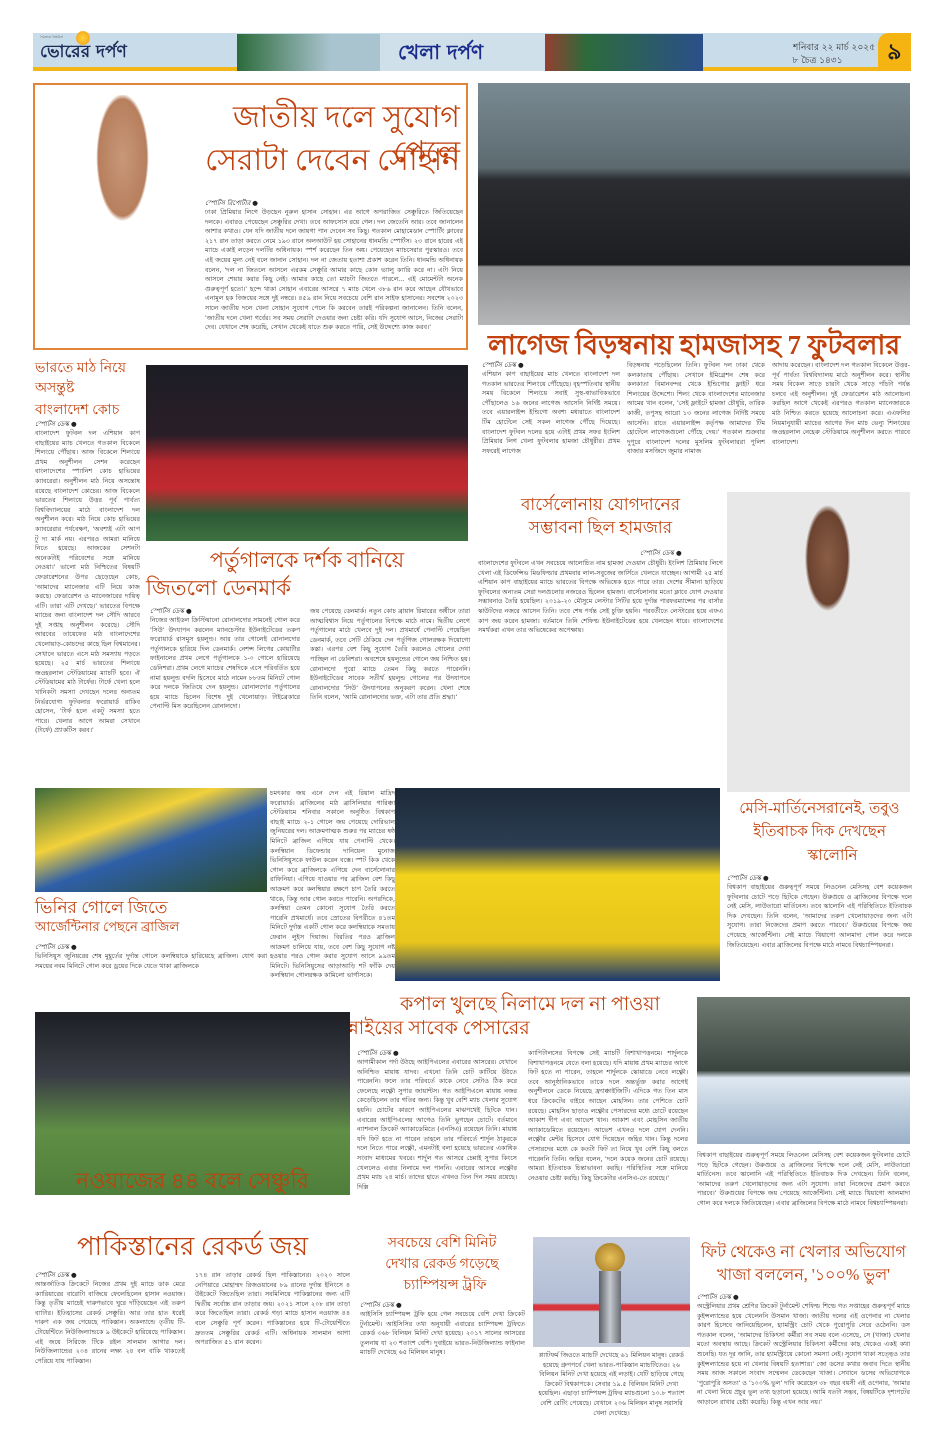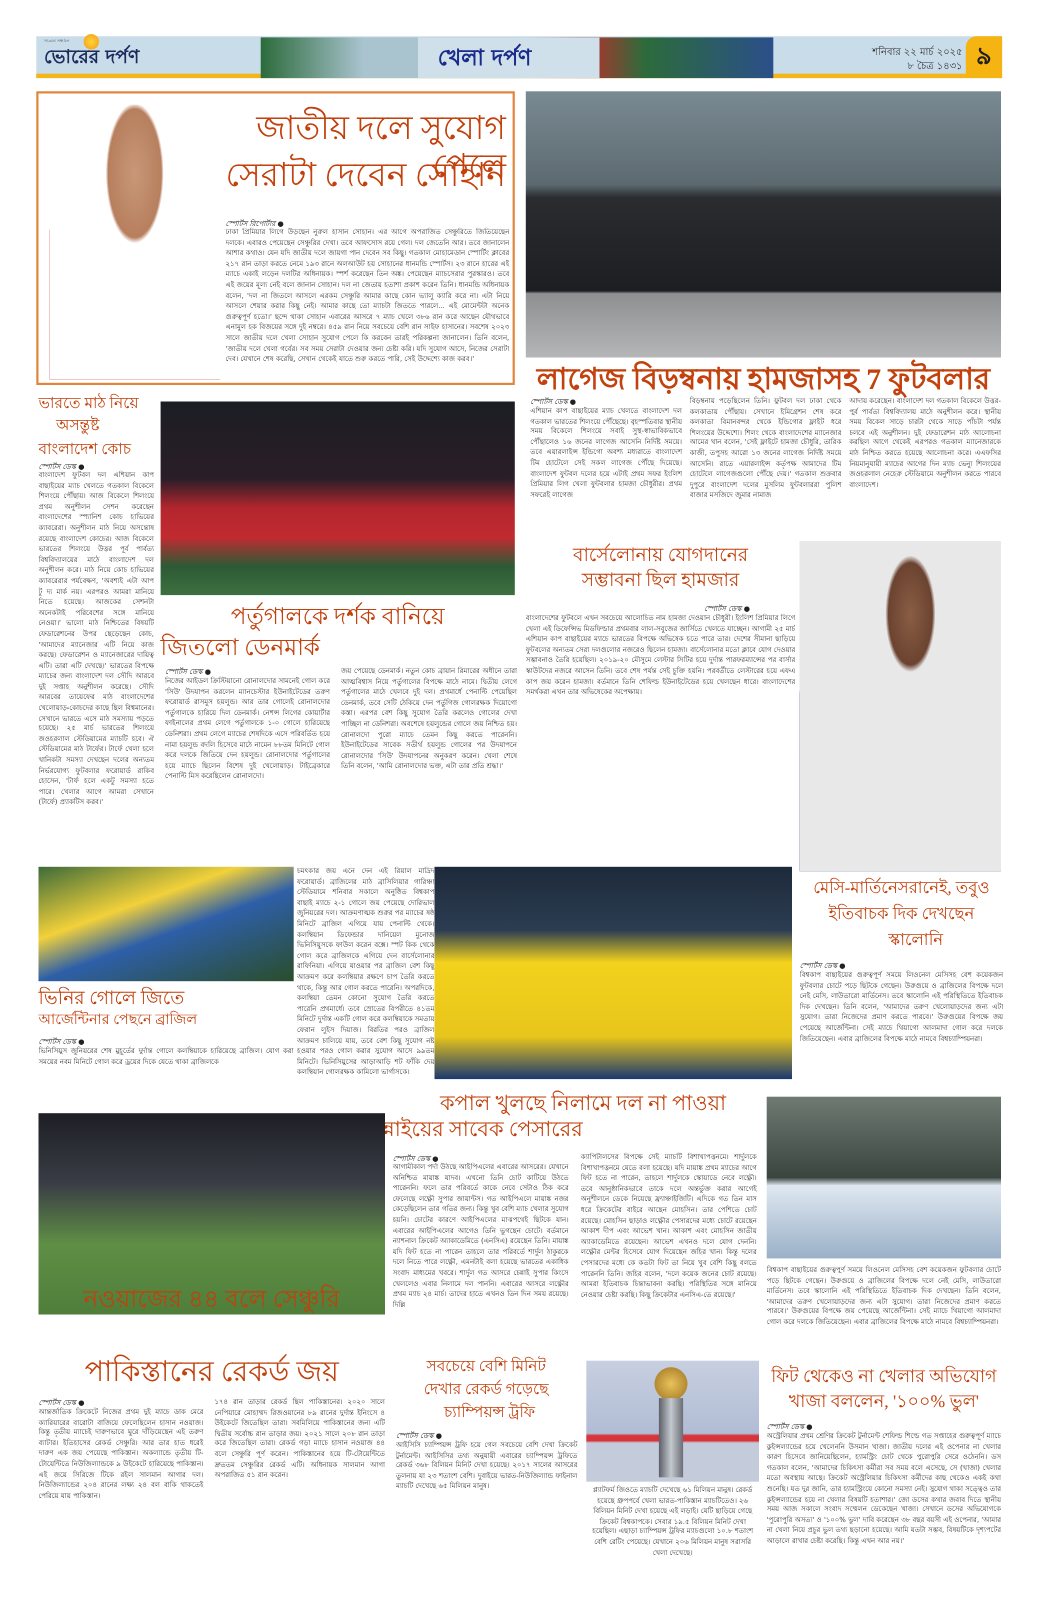--- a/index.html
+++ b/index.html
@@ -8,21 +8,21 @@
   .abs { position: absolute; }
   
   .masthead { left: 33px; top: 33px; width: 878px; height: 38px; background: #c9dcea; border-bottom: 4px solid #f2b619; }
   .logo { left: 40px; top: 38px; font: bold 17px "DejaVu Serif", serif; color: #1b2c5a; }
   .logo-sub { left: 40px; top: 34px; font-size: 4px; color:#555; }
   .logo-sun { left: 76px; top: 31px; width: 14px; height: 14px; border-radius: 50%; background: radial-gradient(#ffd43b, #f39a12); }
   .banner { left: 237px; top: 34px; width: 466px; height: 37px; background: linear-gradient(90deg,#2c6b3b 0,#a9c3cf 20%,#a9c3cf 50%,#bcd0dc 52%,#c62a2a 62%,#2c6b3b 75%,#2b4f8a 100%); }
   .banner-center { left: 380px; top: 34px; width: 165px; height: 37px; background: #cfe0ea; }
   .banner-title { left: 398px; top: 37px; font: bold 20px "DejaVu Sans", sans-serif; color: #1a2b8c; }
   .date1 { left: 760px; top: 40px; font-size: 9px; color:#333; text-align: right; width: 115px; }
-  .date2 { left: 760px; top: 53px; font-size: 9px; color:#333; text-align: right; width: 115px; }
+  .date2 { left: 760px; top: 53px; font-size: 9px; color:#333; text-align: center; width: 115px; }
   .pageno { left: 878px; top: 33px; width: 33px; height: 38px; background: #f5b411; border-radius: 10px 0 0 0; font: bold 22px "DejaVu Sans", sans-serif; color:#222; text-align:center; line-height: 38px; }
   
   .photo { overflow: hidden; }
   .headline { font-family: Liberation Serif, serif; color: #c2410c; line-height: 1.15; }
   .byline { font-size: 6.5px; font-style: italic; color:#222; }
   .body { font-size: 6.3px; line-height: 9.6px; color:#333; text-align: justify; overflow: hidden; }
   .boxed { border: 2px solid #e0853a; }
 </style>
 </head>
 <body>
@@ -46,21 +46,21 @@
 <div class="abs body" style="left:205px;top:207px;width:258px;height:140px;">ঢাকা প্রিমিয়ার লিগে উড়ছেন নুরুল হাসান সোহান। এর আগে অপরাজিত সেঞ্চুরিতে জিতিয়েছেন দলকে। এবারও পেয়েছেন সেঞ্চুরির দেখা। তবে আফসোস রয়ে গেল। দল জেতেনি আর। তবে জানালেন আশার কথাও। যেন যদি জাতীয় দলে জায়গা পান দেবেন সব কিছু। গতকাল মোহামেডান স্পোর্টিং ক্লাবের ২১৭ রান তাড়া করতে নেমে ১৯৩ রানে অলআউট হয় সোহানের ধানমন্ডি স্পোর্টস। ২৩ রানে হারের এই ম্যাচে একাই লড়েন দলটির অধিনায়ক। স্পর্শ করেছেন তিন অঙ্ক। পেয়েছেন ম্যাচসেরার পুরস্কারও। তবে এই জয়ের মূল্য নেই বলে জানান সোহান। দল না জেতায় হতাশা প্রকাশ করেন তিনি। ধানমন্ডি অধিনায়ক বলেন, 'দল না জিতলে আসলে এরকম সেঞ্চুরি আমার কাছে কোন ভ্যালু ক্যারি করে না। এটা নিয়ে আসলে শেয়ার করার কিছু নেই। আমার কাছে তো ম্যাচটা জিততে পারলে... এই মোমেন্টটা অনেক গুরুত্বপূর্ণ হতো।' ছন্দে থাকা সোহান এবারের আসরে ৭ ম্যাচ খেলে ৩৮৬ রান করে আছেন যৌথভাবে এনামুল হক বিজয়ের সঙ্গে দুই নম্বরে। ৪৫৯ রান নিয়ে সবচেয়ে বেশি রান সাইফ হাসানের। সবশেষ ২০২৩ সালে জাতীয় দলে খেলা সোহান সুযোগ পেলে কি করবেন তারই পরিকল্পনা জানালেন। তিনি বলেন, 'জাতীয় দলে খেলা গর্বের। সব সময় সেরাটা দেওয়ার জন্য চেষ্টা করি। যদি সুযোগ আসে, নিজের সেরাটা দেব। যেখানে শেষ করেছি, সেখান থেকেই যাতে শুরু করতে পারি, সেই উদ্দেশ্যে কাজ করব।'</div>
 
 <div class="abs photo" style="left:478px;top:83px;width:432px;height:242px;background:linear-gradient(180deg,#7a8a92 0,#5c6a70 35%,#2a2c30 40%,#1d1e22 75%,#8d8f91 76%,#b5b6b8 100%);"></div>
 <div class="abs headline" style="left:478px;top:330px;width:432px;text-align:center;font-size:27px;font-weight:bold;">লাগেজ বিড়ম্বনায় হামজাসহ 7 ফুটবলার</div>
 <div class="abs byline" style="left:482px;top:360px;">স্পোর্টস ডেস্ক ●</div>
 <div class="abs body" style="left:482px;top:369px;width:138px;height:116px;">এশিয়ান কাপ বাছাইয়ের ম্যাচ খেলতে বাংলাদেশ দল গতকাল ভারতের শিলংয়ে পৌঁছেছে। বৃহস্পতিবার স্থানীয় সময় বিকেলে শিলংয়ে সবাই সুস্থ-স্বাভাবিকভাবে পৌঁছালেও ১৬ জনের লাগেজ আসেনি নির্দিষ্ট সময়ে। তবে এয়ারলাইন্স ইন্ডিগো অবশ্য মধ্যরাতে বাংলাদেশ টিম হোটেলে সেই সকল লাগেজ পৌঁছে দিয়েছে। বাংলাদেশ ফুটবল দলের হয়ে এটাই প্রথম সফর ইংলিশ প্রিমিয়ার লিগ খেলা ফুটবলার হামজা চৌধুরীর। প্রথম সফরেই লাগেজ</div>
 <div class="abs body" style="left:627px;top:360px;width:138px;height:125px;">বিড়ম্বনায় পড়েছিলেন তিনি। ফুটবল দল ঢাকা থেকে কলকাতায় পৌঁছায়। সেখানে ইমিগ্রেশন শেষ করে কলকাতা বিমানবন্দর থেকে ইন্ডিগোর ফ্লাইট ধরে শিলংয়ের উদ্দেশ্যে। শিলং থেকে বাংলাদেশের ম্যানেজার আমের খান বলেন, 'সেই ফ্লাইটে হামজা চৌধুরি, তারিক কাজী, তপুসহ আরো ১৩ জনের লাগেজ নির্দিষ্ট সময়ে আসেনি। রাতে এয়ারলাইন্স কর্তৃপক্ষ আমাদের টিম হোটেলে লাগেজগুলো পৌঁছে দেয়।' গতকাল শুক্রবার দুপুরে বাংলাদেশ দলের মুসলিম ফুটবলাররা পুলিশ বাজার মসজিদে জুমার নামাজ</div>
 <div class="abs body" style="left:772px;top:360px;width:138px;height:125px;">আদায় করেছেন। বাংলাদেশ দল গতকাল বিকেলে উত্তর-পূর্ব পার্বত্য বিশ্ববিদ্যালয় মাঠে অনুশীলন করে। স্থানীয় সময় বিকেল সাড়ে চারটা থেকে সাড়ে পাঁচটা পর্যন্ত চলবে এই অনুশীলন। দুই ফেডারেশন মাঠ আলোচনা করছিল আগে থেকেই এরপরও গতকাল ম্যানেজারকে মাঠ নিশ্চিত করতে হয়েছে আলোচনা করে। এএফসির নিয়মানুযায়ী ম্যাচের আগের দিন ম্যাচ ভেন্যু শিলংয়ের জওহরলাল নেহেরু স্টেডিয়ামে অনুশীলন করতে পারবে বাংলাদেশ।</div>
 
 <div class="abs headline" style="left:35px;top:360px;width:110px;font-size:14px;">ভারতে মাঠ নিয়ে</div>
-<div class="abs headline" style="left:35px;top:380px;width:110px;font-size:14px;margin-left:16px;">অসন্তুষ্ট</div>
+<div class="abs headline" style="left:35px;top:380px;width:110px;font-size:14px;">অসন্তুষ্ট</div>
 <div class="abs headline" style="left:35px;top:402px;width:110px;font-size:14px;">বাংলাদেশ কোচ</div>
 <div class="abs byline" style="left:35px;top:419px;">স্পোর্টস ডেস্ক ●</div>
 <div class="abs body" style="left:35px;top:428px;width:105px;height:352px;">বাংলাদেশ ফুটবল দল এশিয়ান কাপ বাছাইয়ের ম্যাচ খেলতে গতকাল বিকেলে শিলংয়ে পৌঁছায়। আজ বিকেলে শিলংয়ে প্রথম অনুশীলন সেশন করেছেন বাংলাদেশের স্প্যানিশ কোচ হাভিয়ের ক্যাবরেরা। অনুশীলন মাঠ নিয়ে অসন্তোষ রয়েছে বাংলাদেশ কোচের। আজ বিকেলে ভারতের শিলংয়ে উত্তর পূর্ব পার্বত্য বিশ্ববিদ্যালয়ের মাঠে বাংলাদেশ দল অনুশীলন করে। মাঠ নিয়ে কোচ হাভিয়ের ক্যাবরেরার পর্যবেক্ষণ, 'অবশ্যই এটা আপ টু দ্য মার্ক নয়। এরপরও আমরা মানিয়ে নিতে হয়েছে। আজকের সেশনটা অনেকটাই পরিবেশের সঙ্গে মানিয়ে নেওয়া।' ভালো মাঠ নিশ্চিতের বিষয়টি ফেডারেশনের উপর ছেড়েছেন কোচ, 'আমাদের ম্যানেজার এটি নিয়ে কাজ করছে। ফেডারেশন ও ম্যানেজারের দায়িত্ব এটি। তারা এটি দেখছে।' ভারতের বিপক্ষে ম্যাচের জন্য বাংলাদেশ দল সৌদি আরবে দুই সপ্তাহ অনুশীলন করেছে। সৌদি আরবের তায়েফের মাঠ বাংলাদেশের খেলোয়াড়-কোচদের কাছে ছিল বিশ্বমানের। সেখানে ভারতে এসে মাঠ সমস্যায় পড়তে হয়েছে। ২৫ মার্চ ভারতের শিলংয়ে জওহরলাল স্টেডিয়ামের ম্যাচটি হবে। ঐ স্টেডিয়ামের মাঠ টার্ফের। টার্ফে খেলা হলে খানিকটা সমস্যা দেখছেন দলের অন্যতম নির্ভরযোগ্য ফুটবলার ফরোয়ার্ড রাকিব হোসেন, 'টার্ফ হলে একটু সমস্যা হতে পারে। খেলার আগে আমরা সেখানে (টার্ফে) প্র্যাকটিস করব।'</div>
 
 <div class="abs photo" style="left:146px;top:365px;width:322px;height:176px;background:linear-gradient(180deg,#1c1d24 0,#2a1e28 40%,#b3262d 55%,#c22a30 70%,#2d5a35 85%,#3d7040 100%);"></div>
 <div class="abs headline" style="left:146px;top:548px;width:322px;text-align:center;font-size:21px;">পর্তুগালকে দর্শক বানিয়ে</div>
 <div class="abs headline" style="left:146px;top:576px;width:322px;text-align:left;font-size:21px;">জিতলো ডেনমার্ক</div>
 <div class="abs byline" style="left:150px;top:606px;">স্পোর্টস ডেস্ক ●</div>
 <div class="abs body" style="left:150px;top:615px;width:150px;height:165px;">নিজের আইডল ক্রিস্টিয়ানো রোনালদোর সামনেই গোল করে 'সিউ' উদযাপন করলেন ম্যানচেস্টার ইউনাইটেডের তরুণ ফরোয়ার্ড রাসমুস হয়লুন্ড। আর তার গোলেই রোনালদোর পর্তুগালকে হারিয়ে দিল ডেনমার্ক। নেশন্স লিগের কোয়ার্টার ফাইনালের প্রথম লেগে পর্তুগালকে ১-০ গোলে হারিয়েছে ডেনিশরা। প্রথম লেগে ম্যাচের শেষদিকে এসে পরিবর্তিত হয়ে নামা হয়লুন্ড বদলি হিসেবে মাঠে নামেন ৮৮তম মিনিটে গোল করে দলকে জিতিয়ে দেন হয়লুন্ড। রোনালদোর পর্তুগালের হয়ে ম্যাচে ছিলেন বিশেষ দুই খেলোয়াড়। টাইব্রেকারে পেনাল্টি মিস করেছিলেন রোনালদো।</div>
 <div class="abs body" style="left:310px;top:606px;width:160px;height:174px;">জয় পেয়েছে ডেনমার্ক। নতুন কোচ ব্রায়ান রিমারের অধীনে তারা আত্মবিশ্বাস নিয়ে পর্তুগালের বিপক্ষে মাঠে নামে। দ্বিতীয় লেগে পর্তুগালের মাঠে খেলবে দুই দল। প্রথমার্ধে পেনাল্টি পেয়েছিল ডেনমার্ক, তবে সেটি ঠেকিয়ে দেন পর্তুগিজ গোলরক্ষক দিয়োগো কস্তা। এরপর বেশ কিছু সুযোগ তৈরি করলেও গোলের দেখা পাচ্ছিল না ডেনিশরা। অবশেষে হয়লুন্ডের গোলে জয় নিশ্চিত হয়। রোনালদো পুরো ম্যাচে তেমন কিছু করতে পারেননি। ইউনাইটেডের সাবেক সতীর্থ হয়লুন্ড গোলের পর উদযাপনে রোনালদোর 'সিউ' উদযাপনের অনুকরণ করেন। খেলা শেষে তিনি বলেন, 'আমি রোনালদোর ভক্ত, এটা তার প্রতি শ্রদ্ধা।'</div>

